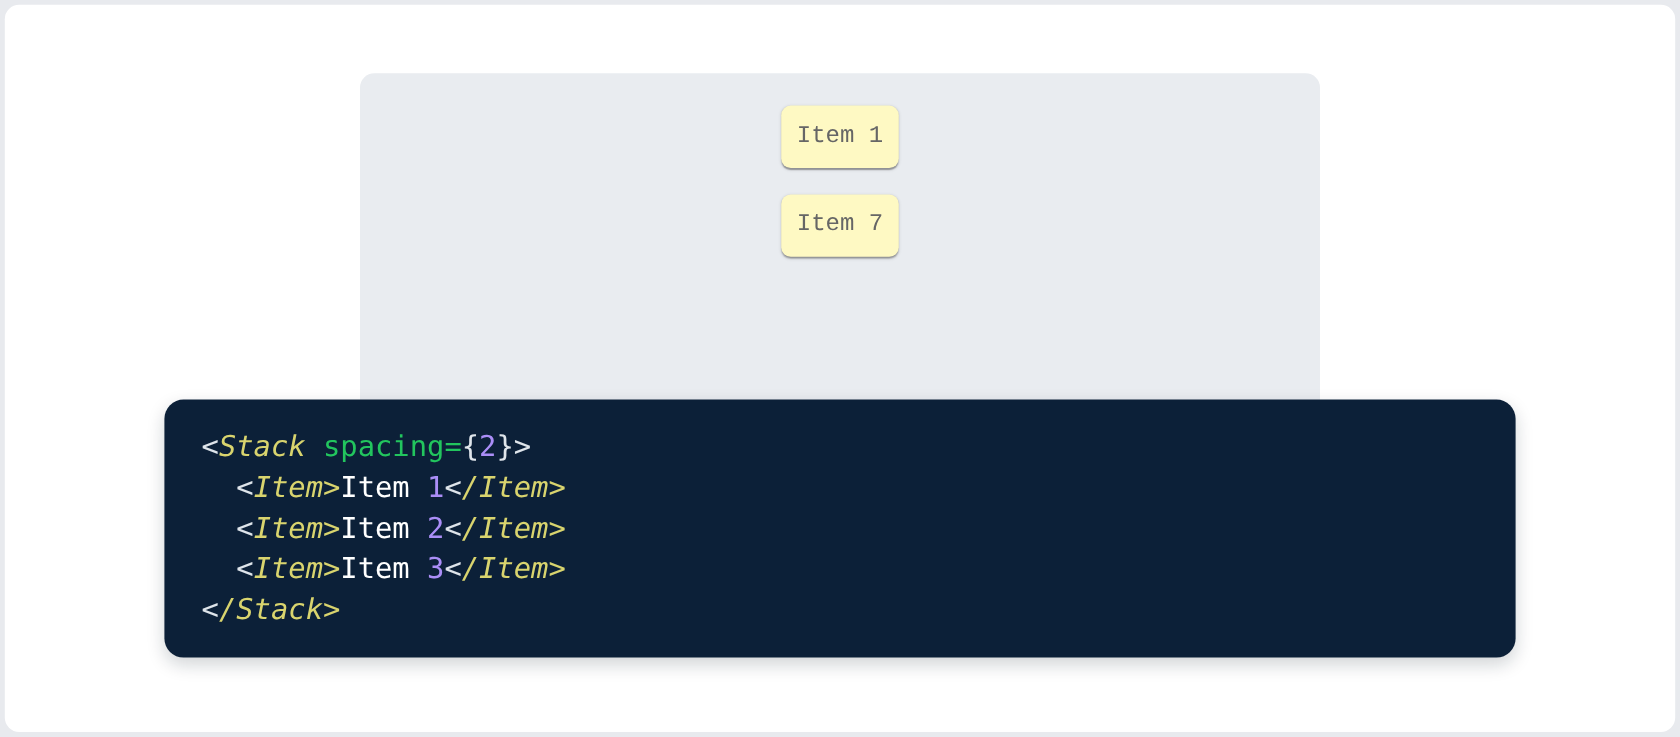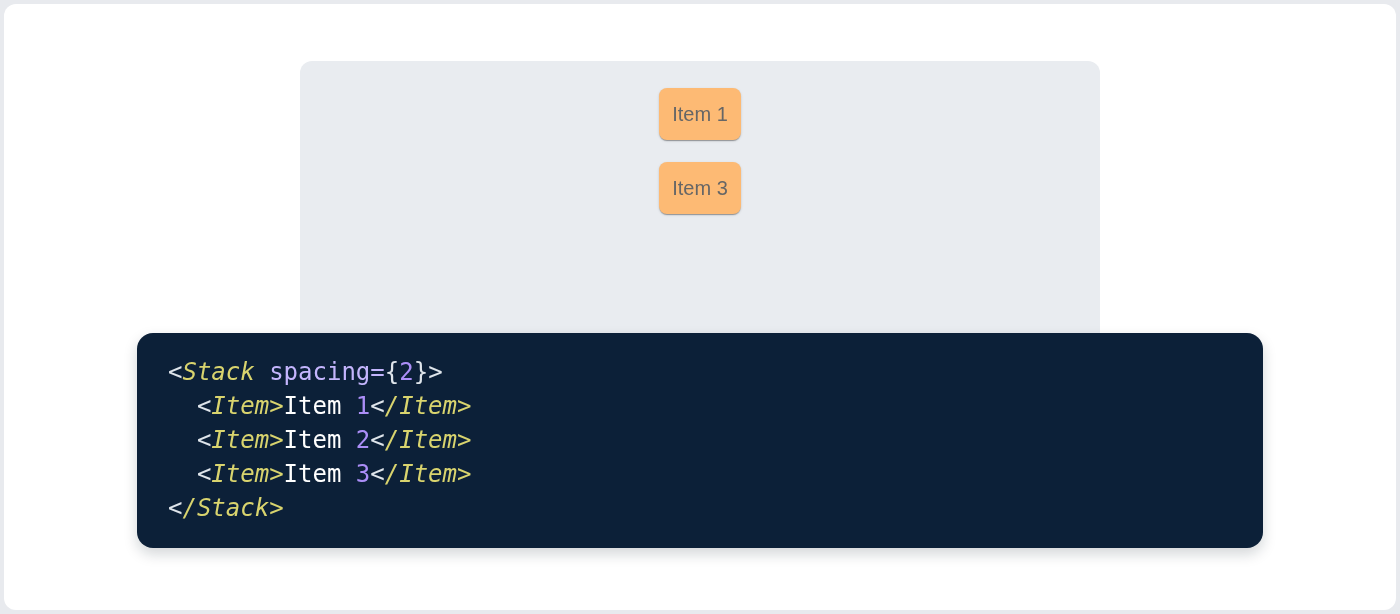--- a/index.html
+++ b/index.html
@@ -34,65 +34,66 @@
     background: #e9ecf0;
     border-radius: 12px;
     display: flex;
     flex-direction: column;
     align-items: center;
     padding-top: 27px;
     gap: 22px;
     z-index: 1;
   }
   .item-card {
-    background: #fdba74;
+    background: #fef9c3;
     color: #666666;
     font-size: 20px;
     line-height: 24px;
     height: 52px;
     padding: 0 13px;
     border-radius: 8px;
     display: flex;
     align-items: center;
     justify-content: center;
     box-shadow: 0 2px 1px -1px rgba(0,0,0,0.2),
                 0 1px 1px 0 rgba(0,0,0,0.14),
                 0 1px 3px 0 rgba(0,0,0,0.12);
     white-space: pre;
+    font-family: Liberation Mono, monospace;
   }
   .code-block {
     position: absolute;
     left: 133px;   
     top: 329px;    
     width: 1126px;
     height: 215px;
     background: #0c2038;
     border-radius: 16px;
     padding: 22px 31px;
     z-index: 2;
     box-shadow: 0 6px 14px rgba(10,25,41,0.18);
     font-family: "DejaVu Sans Mono", monospace;
     font-size: 24px;
     line-height: 34px;
     overflow: hidden;
   }
   .code-line { white-space: pre; }
   .tok-p { color: #dfe5eb; }  
   .tok-t { color: #d9d46e; font-style: italic; }  
-  .tok-a { color: #c4b5fd; }  
+  .tok-a { color: #22c55e; }  
   .tok-n { color: #ab8ef7; }  
   .tok-w { color: #ffffff; }  
 </style>
 </head>
 <body>
 
 <div class="page">
   <div class="content-card">
 
     <div class="demo-panel">
       <div class="item-card">Item 1</div>
-      <div class="item-card">Item 3</div>
+      <div class="item-card">Item 7</div>
     </div>
 
     <pre class="code-block" id="code-block"><div class="code-line"><span class="tok-p">&lt;</span><span class="tok-t">Stack</span><span class="tok-w"> </span><span class="tok-a">spacing</span><span class="tok-a">=</span><span class="tok-p">{</span><span class="tok-n">2</span><span class="tok-p">}</span><span class="tok-p">&gt;</span></div><div class="code-line"><span class="tok-w">  </span><span class="tok-p">&lt;</span><span class="tok-t">Item</span><span class="tok-t">&gt;</span><span class="tok-w">Item </span><span class="tok-n">1</span><span class="tok-p">&lt;</span><span class="tok-t">/Item</span><span class="tok-t">&gt;</span></div><div class="code-line"><span class="tok-w">  </span><span class="tok-p">&lt;</span><span class="tok-t">Item</span><span class="tok-t">&gt;</span><span class="tok-w">Item </span><span class="tok-n">2</span><span class="tok-p">&lt;</span><span class="tok-t">/Item</span><span class="tok-t">&gt;</span></div><div class="code-line"><span class="tok-w">  </span><span class="tok-p">&lt;</span><span class="tok-t">Item</span><span class="tok-t">&gt;</span><span class="tok-w">Item </span><span class="tok-n">3</span><span class="tok-p">&lt;</span><span class="tok-t">/Item</span><span class="tok-t">&gt;</span></div><div class="code-line"><span class="tok-p">&lt;</span><span class="tok-t">/Stack</span><span class="tok-t">&gt;</span></div></pre>
 
   </div>
 </div>
 
 </body></html>

